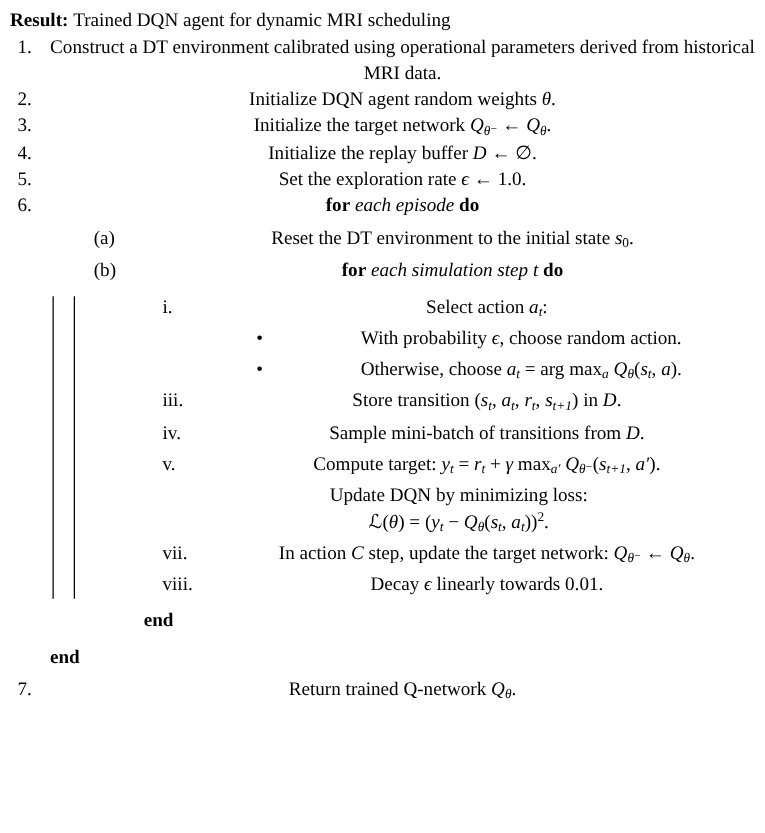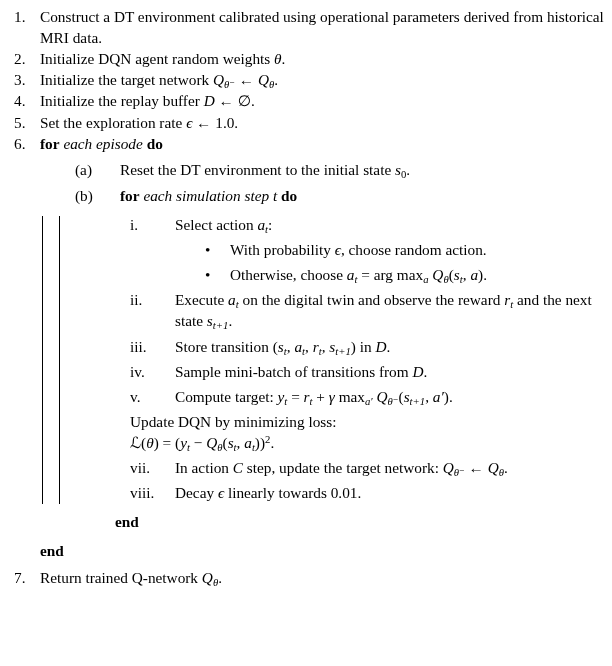--- a/index.html
+++ b/index.html
@@ -12,21 +12,21 @@
   }
   .page { padding: 6px 8px 0 8px; position: relative; }
   .b  { font-weight: bold; }
   .it { font-style: italic; }
   sub, sup { font-size: 0.70em; line-height: 0; }
   sub { vertical-align: -0.25em; }
   sup { vertical-align: 0.45em; }
   .hang { padding-left: 44px; text-indent: -44px; }
   .row { display: flex; }
   .lbl { flex: 0 0 auto; }
-  .content { flex: 1 1 auto; min-width: 0; }
+  .content { flex: 1 1 auto; min-width: 0; text-align: center; }
   .step { }
   .step > .lbl { margin-left: 6px; width: 26px; }
   .substep { margin-left: 67px; margin-top: 5px; }
   .substep > .lbl { width: 45px; }
   .inner-block { position: relative; margin-top: 8px; padding-bottom: 3px; }
   .vrule { position: absolute; top: 2px; bottom: 2px; width: 1px; background: #000; }
   .vrule-outer { left: 34px; }
   .vrule-inner { left: 51px; }
   .innerstep { margin-left: 122px; margin-top: 4px; }
   .innerstep > .lbl { width: 45px; }
@@ -34,20 +34,21 @@
   .bullet > .lbl { width: 25px; }
   .end-inner { margin-left: 107px; margin-top: 5px; font-weight: bold; }
   .end-outer { margin-left: 32px;  margin-top: 8px; font-weight: bold; }
   .step-last { margin-top: 5px; }
 </style>
 </head>
 <body>
 
 <div class="page">
 
+  <div class="hang"><span class="b">Result: </span><span>Trained DQN agent for dynamic MRI scheduling</span></div>
 
   <div class="row step">
     <span class="lbl">1.</span>
     <span class="content"><span>Construct a DT environment calibrated using operational parameters derived from historical MRI data.</span></span>
   </div>
   <div class="row step">
     <span class="lbl">2.</span>
     <span class="content"><span>Initialize DQN agent random weights </span><span class="it">θ</span><span>.</span></span>
   </div>
   <div class="row step">
@@ -86,24 +87,20 @@
     </div>
     <div class="row bullet">
       <span class="lbl">•</span>
       <span class="content"><span>With probability </span><span class="it">ϵ</span><span>, choose random action.</span></span>
     </div>
     <div class="row bullet">
       <span class="lbl">•</span>
       <span class="content"><span>Otherwise, choose </span><span class="it">a</span><sub class="it">t</sub><span> = arg max</span><sub class="it">a</sub><span> </span><span class="it">Q</span><sub class="it">θ</sub><span>(</span><span class="it">s</span><sub class="it">t</sub><span>, </span><span class="it">a</span><span>).</span></span>
     </div>
     <div class="row innerstep">
-      <span class="lbl">ii.</span>
-      <span class="content"><span>Execute </span><span class="it">a</span><sub class="it">t</sub><span> on the digital twin and observe the reward </span><span class="it">r</span><sub class="it">t</sub><span> and the next state </span><span class="it">s</span><sub class="it">t+1</sub><span>.</span></span>
-    </div>
-    <div class="row innerstep">
       <span class="lbl">iii.</span>
       <span class="content"><span>Store transition (</span><span class="it">s</span><sub class="it">t</sub><span>, </span><span class="it">a</span><sub class="it">t</sub><span>, </span><span class="it">r</span><sub class="it">t</sub><span>, </span><span class="it">s</span><sub class="it">t+1</sub><span>) in </span><span class="it">D</span><span>.</span></span>
     </div>
     <div class="row innerstep">
       <span class="lbl">iv.</span>
       <span class="content"><span>Sample mini-batch of transitions from </span><span class="it">D</span><span>.</span></span>
     </div>
     <div class="row innerstep">
       <span class="lbl">v.</span>
       <span class="content"><span>Compute target: </span><span class="it">y</span><sub class="it">t</sub><span> = </span><span class="it">r</span><sub class="it">t</sub><span> + </span><span class="it">γ</span><span> max</span><sub class="it">a′</sub><span> </span><span class="it">Q</span><sub class="it">θ⁻</sub><span>(</span><span class="it">s</span><sub class="it">t+1</sub><span>, </span><span class="it">a′</span><span>).</span></span>

